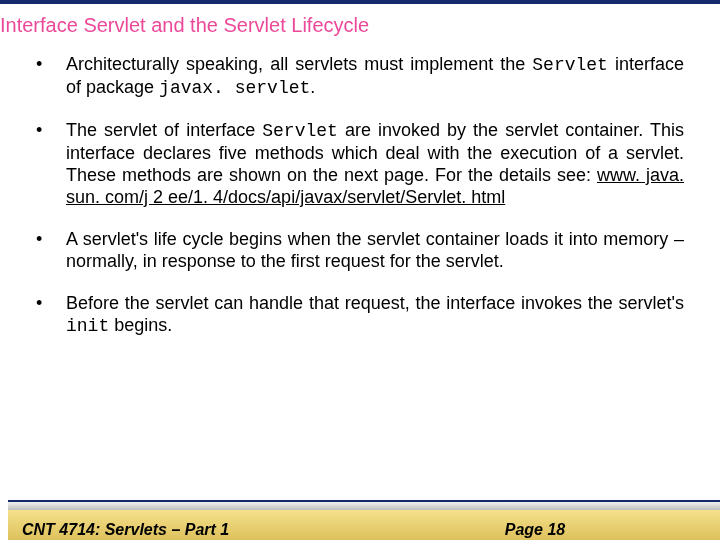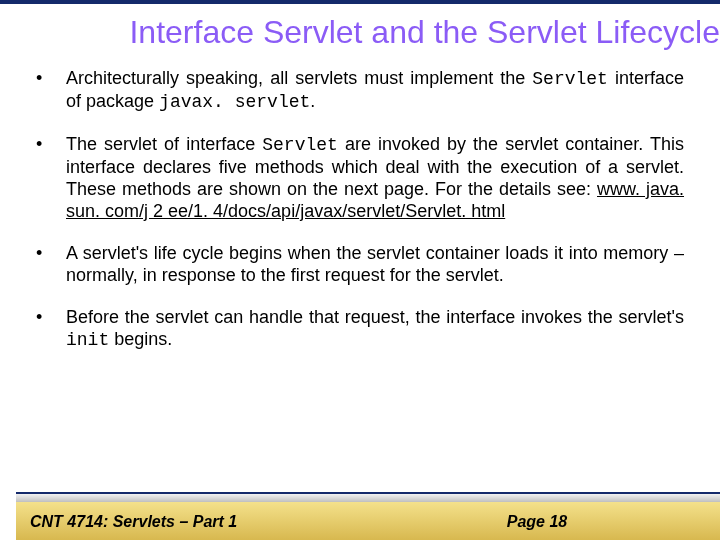--- a/index.html
+++ b/index.html
@@ -12,23 +12,23 @@
     overflow: hidden;
   }
   .slide {
     position: relative;
     width: 720px;
     height: 540px;
     box-sizing: border-box;
     border-top: 4px solid #142a6b;
   }
   .title {
-    text-align: right;
-    font-size: 32px;
-    color: #8b5cf6;
+    text-align: left;
+    font-size: 20px;
+    color: #ec4899;
     margin-top: 10px;
     margin-bottom: 16px;
     font-weight: normal;
   }
   .content {
     padding: 0 36px 0 36px;
   }
   .bullet {
     display: flex;
     align-items: flex-start;
@@ -49,23 +49,23 @@
   .mono {
     font-family: "Courier New", monospace;
   }
   .link {
     text-decoration: underline;
     color: #000;
   }
   .footer {
     position: absolute;
     bottom: 0;
-    left: 16px;
+    left: 8px;
     right: 0;
-    height: 48px;
+    height: 40px;
   }
   .footer-top {
     height: 8px;
     background: linear-gradient(to bottom, rgba(0,0,0,0.05), rgba(0,0,0,0.25));
     border-top: 2px solid #142a6b;
   }
   .footer-bar {
     height: 40px;
     background: linear-gradient(to bottom, #f4e18b, #d6b64c);
     display: flex;

